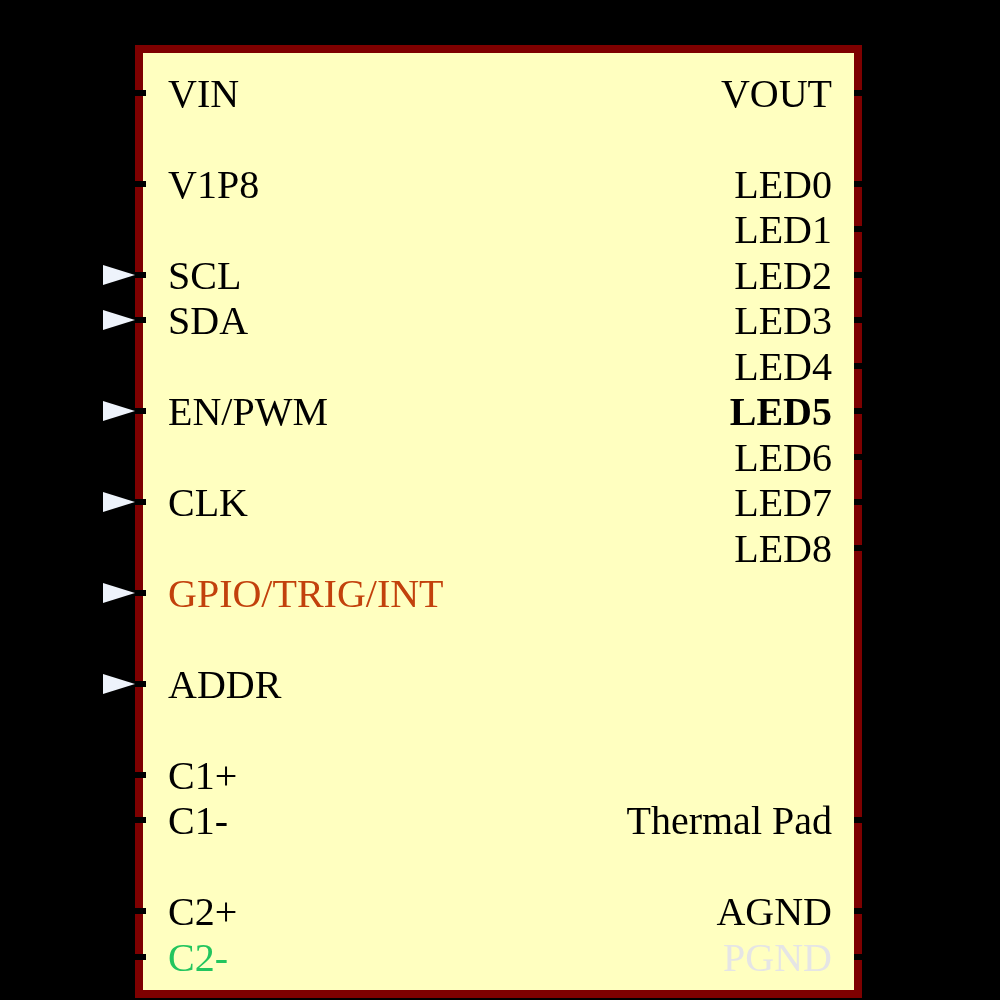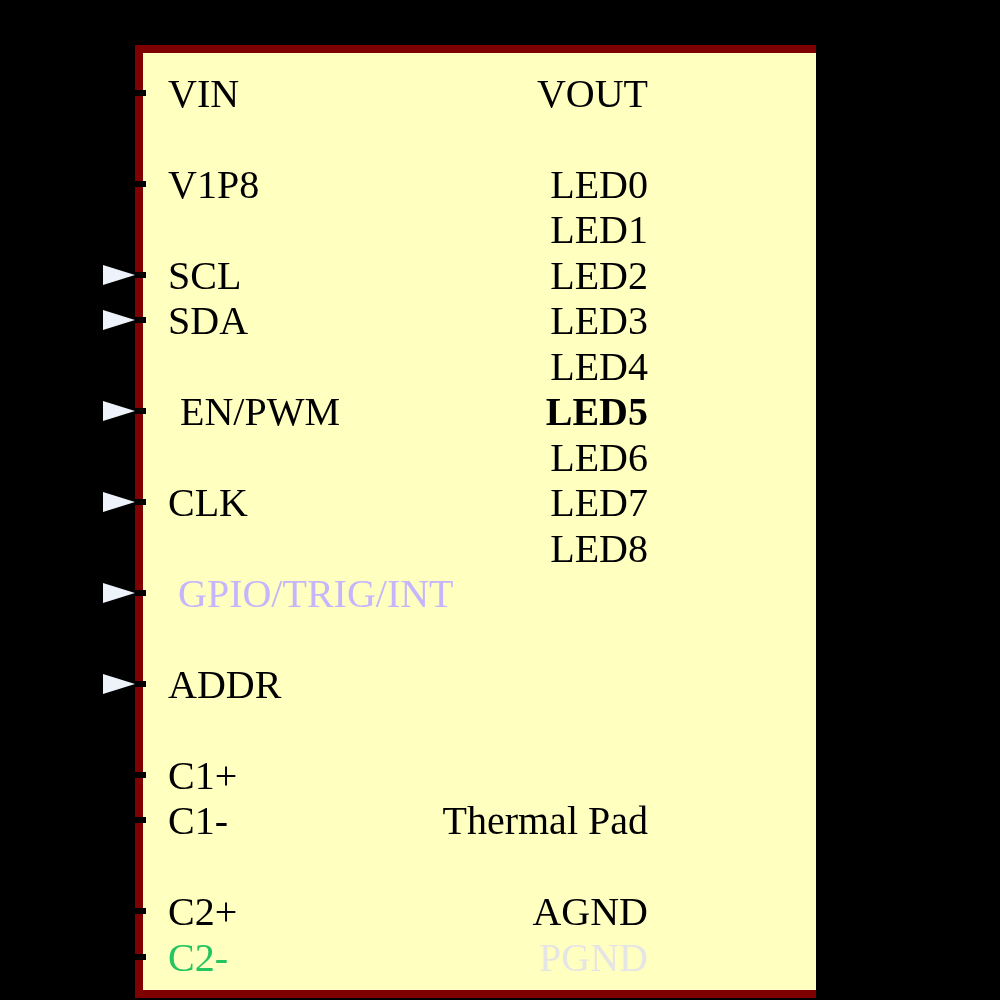--- a/index.html
+++ b/index.html
@@ -2,21 +2,21 @@
 <html><head>
 <meta charset="utf-8">
 <style>
   html, body {
     margin: 0;
     padding: 0;
     background: #000000;
   }
   .stage {
     position: relative;
-    width: 816px;
+    width: 1000px;
     height: 1000px;
     background: #000000;
     overflow: hidden;
     font-family: "Liberation Serif", "DejaVu Serif", serif;
   }
   .chip-body {
     position: absolute;
     left: 135px;
     top: 45px;
     width: 727px;
@@ -65,31 +65,31 @@
       <div class="pin-label left" style="top: 252px; color: rgb(0, 0, 0);">SCL</div>
       <div class="tick" style="left: 124px; top: 272px; background: rgb(0, 0, 0);"></div>
       <svg class="arrow" viewBox="0 0 32 22" style="left: 103px; top: 264px;">
         <polygon points="0,1 32,11 0,21" fill="#EEF3FB"></polygon>
       </svg>
       <div class="pin-label left" style="top: 297px; color: rgb(0, 0, 0);">SDA</div>
       <div class="tick" style="left: 124px; top: 317px; background: rgb(0, 0, 0);"></div>
       <svg class="arrow" viewBox="0 0 32 22" style="left: 103px; top: 309px;">
         <polygon points="0,1 32,11 0,21" fill="#EEF3FB"></polygon>
       </svg>
-      <div class="pin-label left" style="top: 388px; color: rgb(0, 0, 0); margin-left: 12px;">EN/PWM</div>
+      <div class="pin-label left" style="top: 388px; color: rgb(0, 0, 0);">EN/PWM</div>
       <div class="tick" style="left: 124px; top: 408px; background: rgb(0, 0, 0);"></div>
       <svg class="arrow" viewBox="0 0 32 22" style="left: 103px; top: 400px;">
         <polygon points="0,1 32,11 0,21" fill="#EEF3FB"></polygon>
       </svg>
       <div class="pin-label left" style="top: 479px; color: rgb(0, 0, 0);">CLK</div>
       <div class="tick" style="left: 124px; top: 499px; background: rgb(0, 0, 0);"></div>
       <svg class="arrow" viewBox="0 0 32 22" style="left: 103px; top: 491px;">
         <polygon points="0,1 32,11 0,21" fill="#EEF3FB"></polygon>
       </svg>
-      <div class="pin-label left" style="top: 570px; color: #c4b5fd; margin-left: 10px;">GPIO/TRIG/INT</div>
+      <div class="pin-label left" style="top: 570px; color: #c2410c;">GPIO/TRIG/INT</div>
       <div class="tick" style="left: 124px; top: 590px; background: rgb(0, 0, 0);"></div>
       <svg class="arrow" viewBox="0 0 32 22" style="left: 103px; top: 582px;">
         <polygon points="0,1 32,11 0,21" fill="#EEF3FB"></polygon>
       </svg>
       <div class="pin-label left" style="top: 661px; color: rgb(0, 0, 0);">ADDR</div>
       <div class="tick" style="left: 124px; top: 681px; background: rgb(0, 0, 0);"></div>
       <svg class="arrow" viewBox="0 0 32 22" style="left: 103px; top: 673px;">
         <polygon points="0,1 32,11 0,21" fill="#EEF3FB"></polygon>
       </svg>
       <div class="pin-label left" style="top: 752px; color: rgb(0, 0, 0);">C1+</div>

